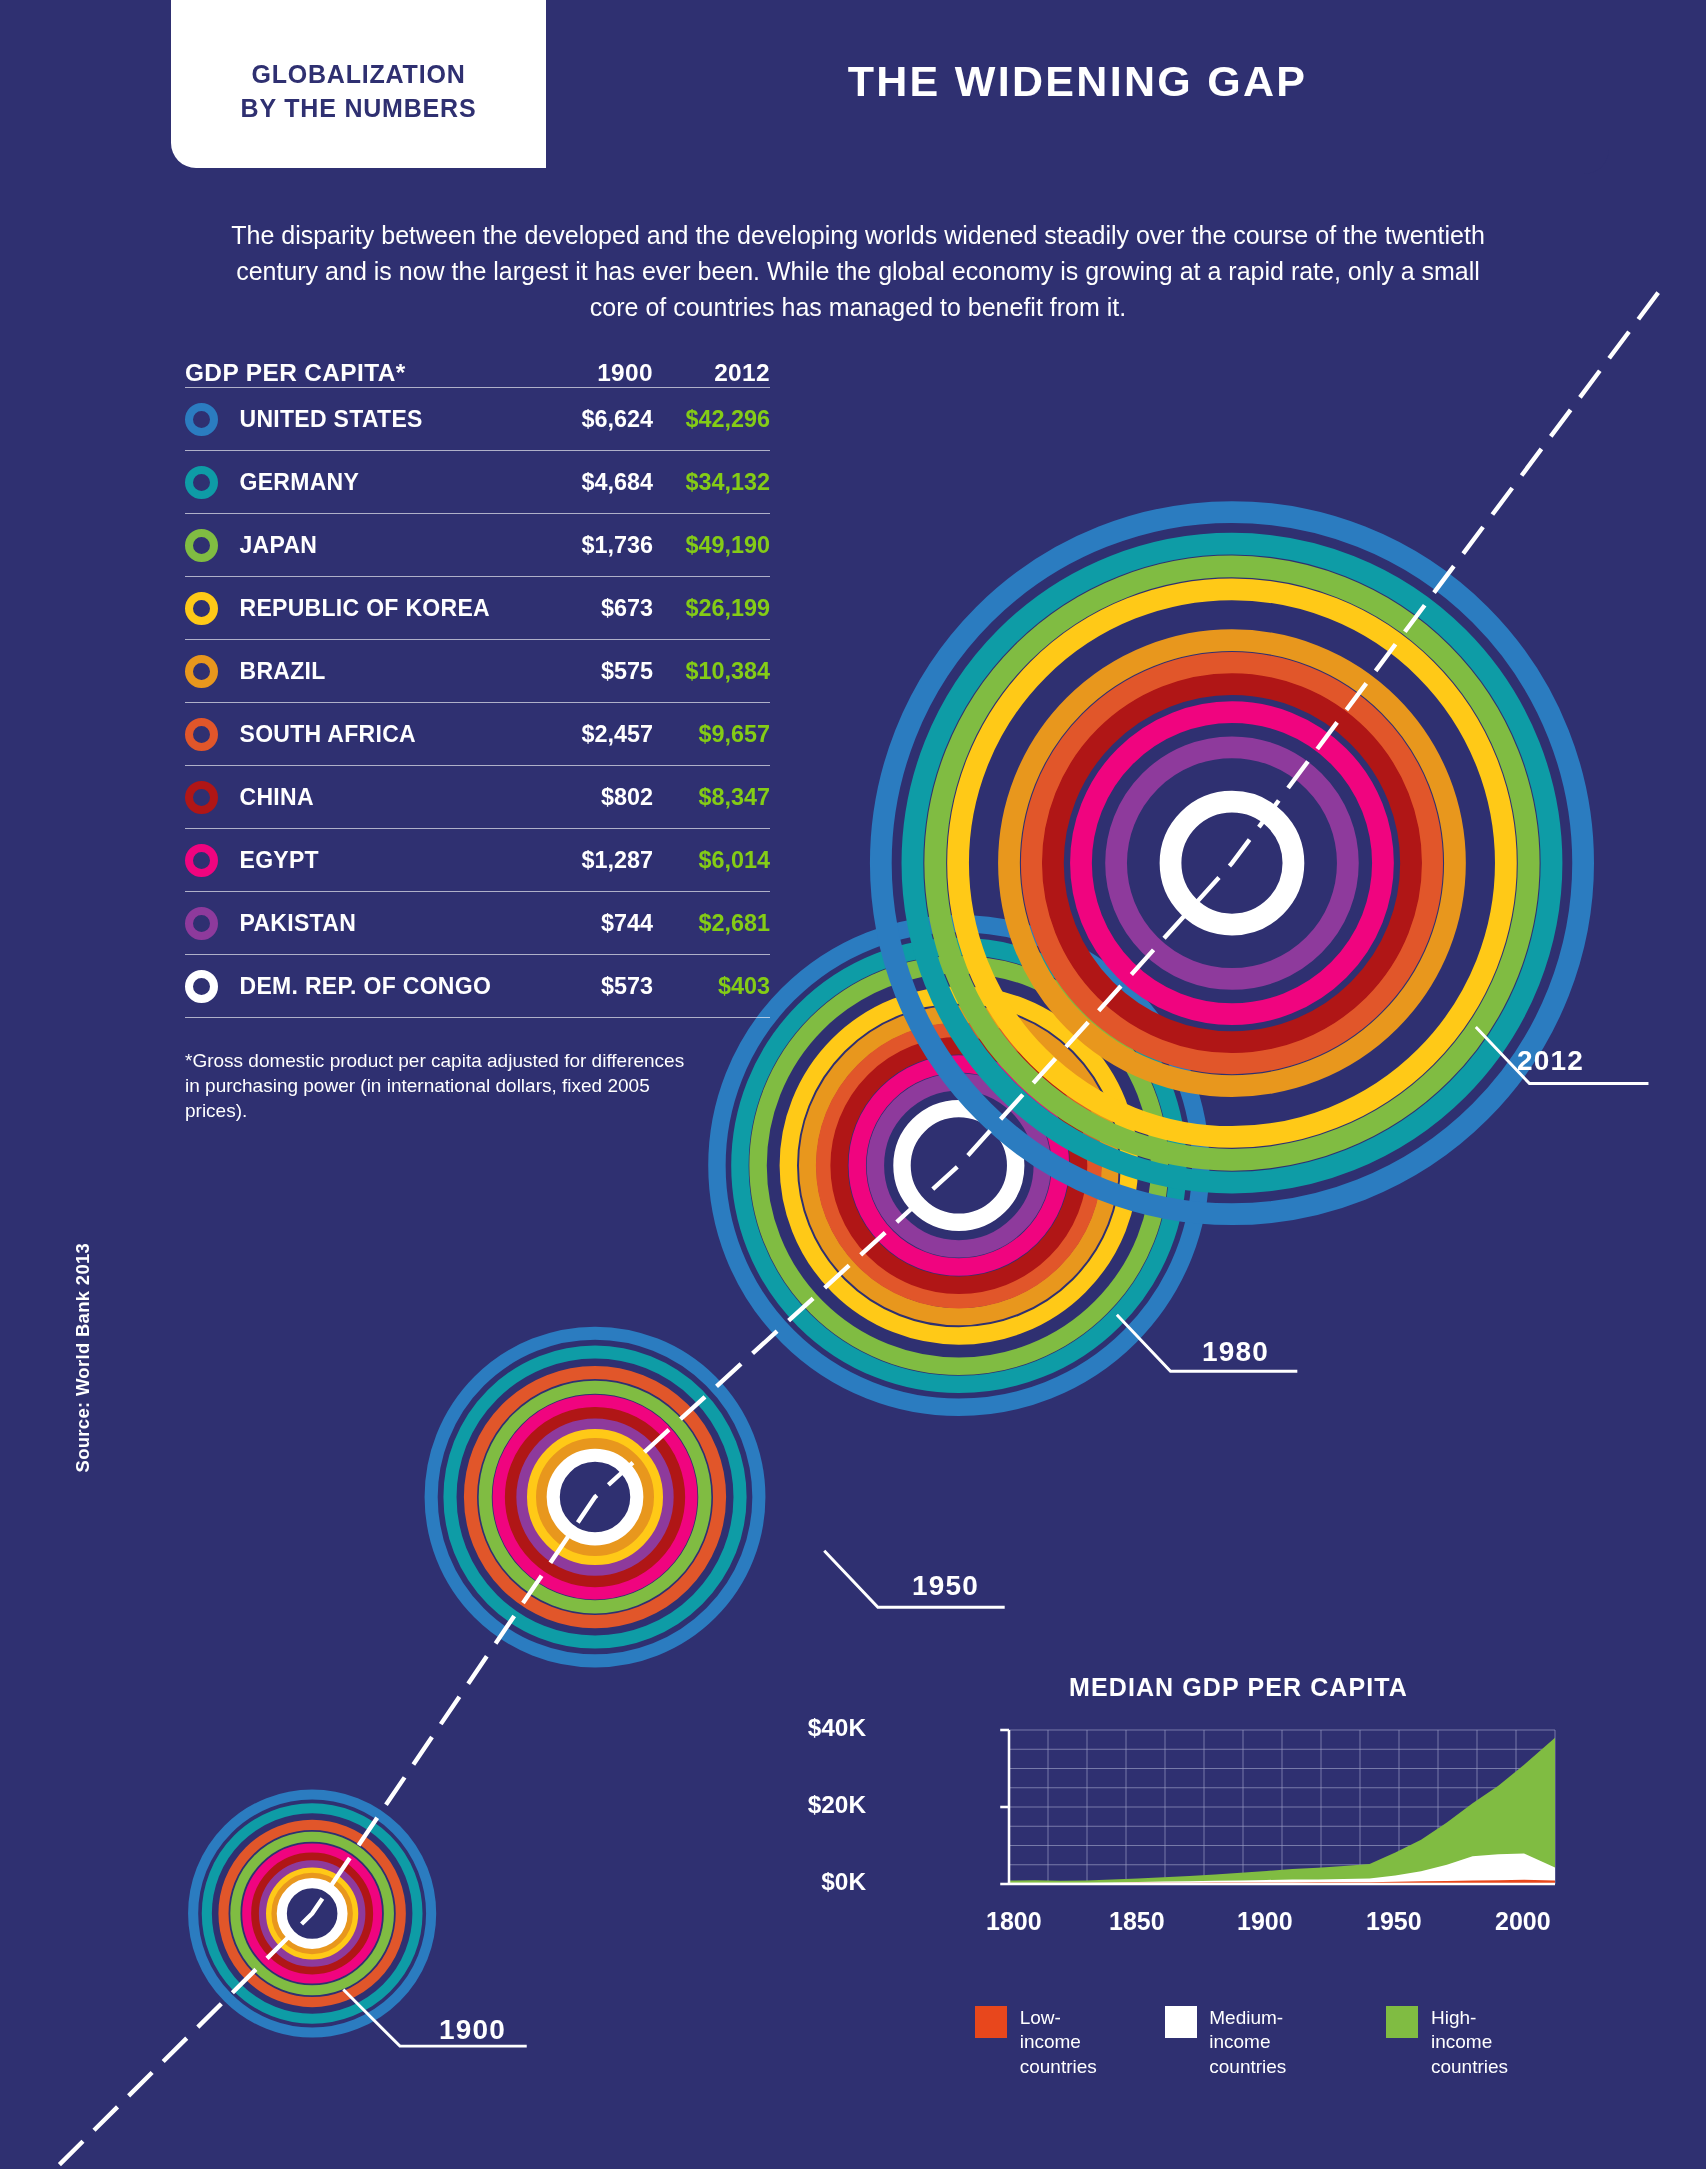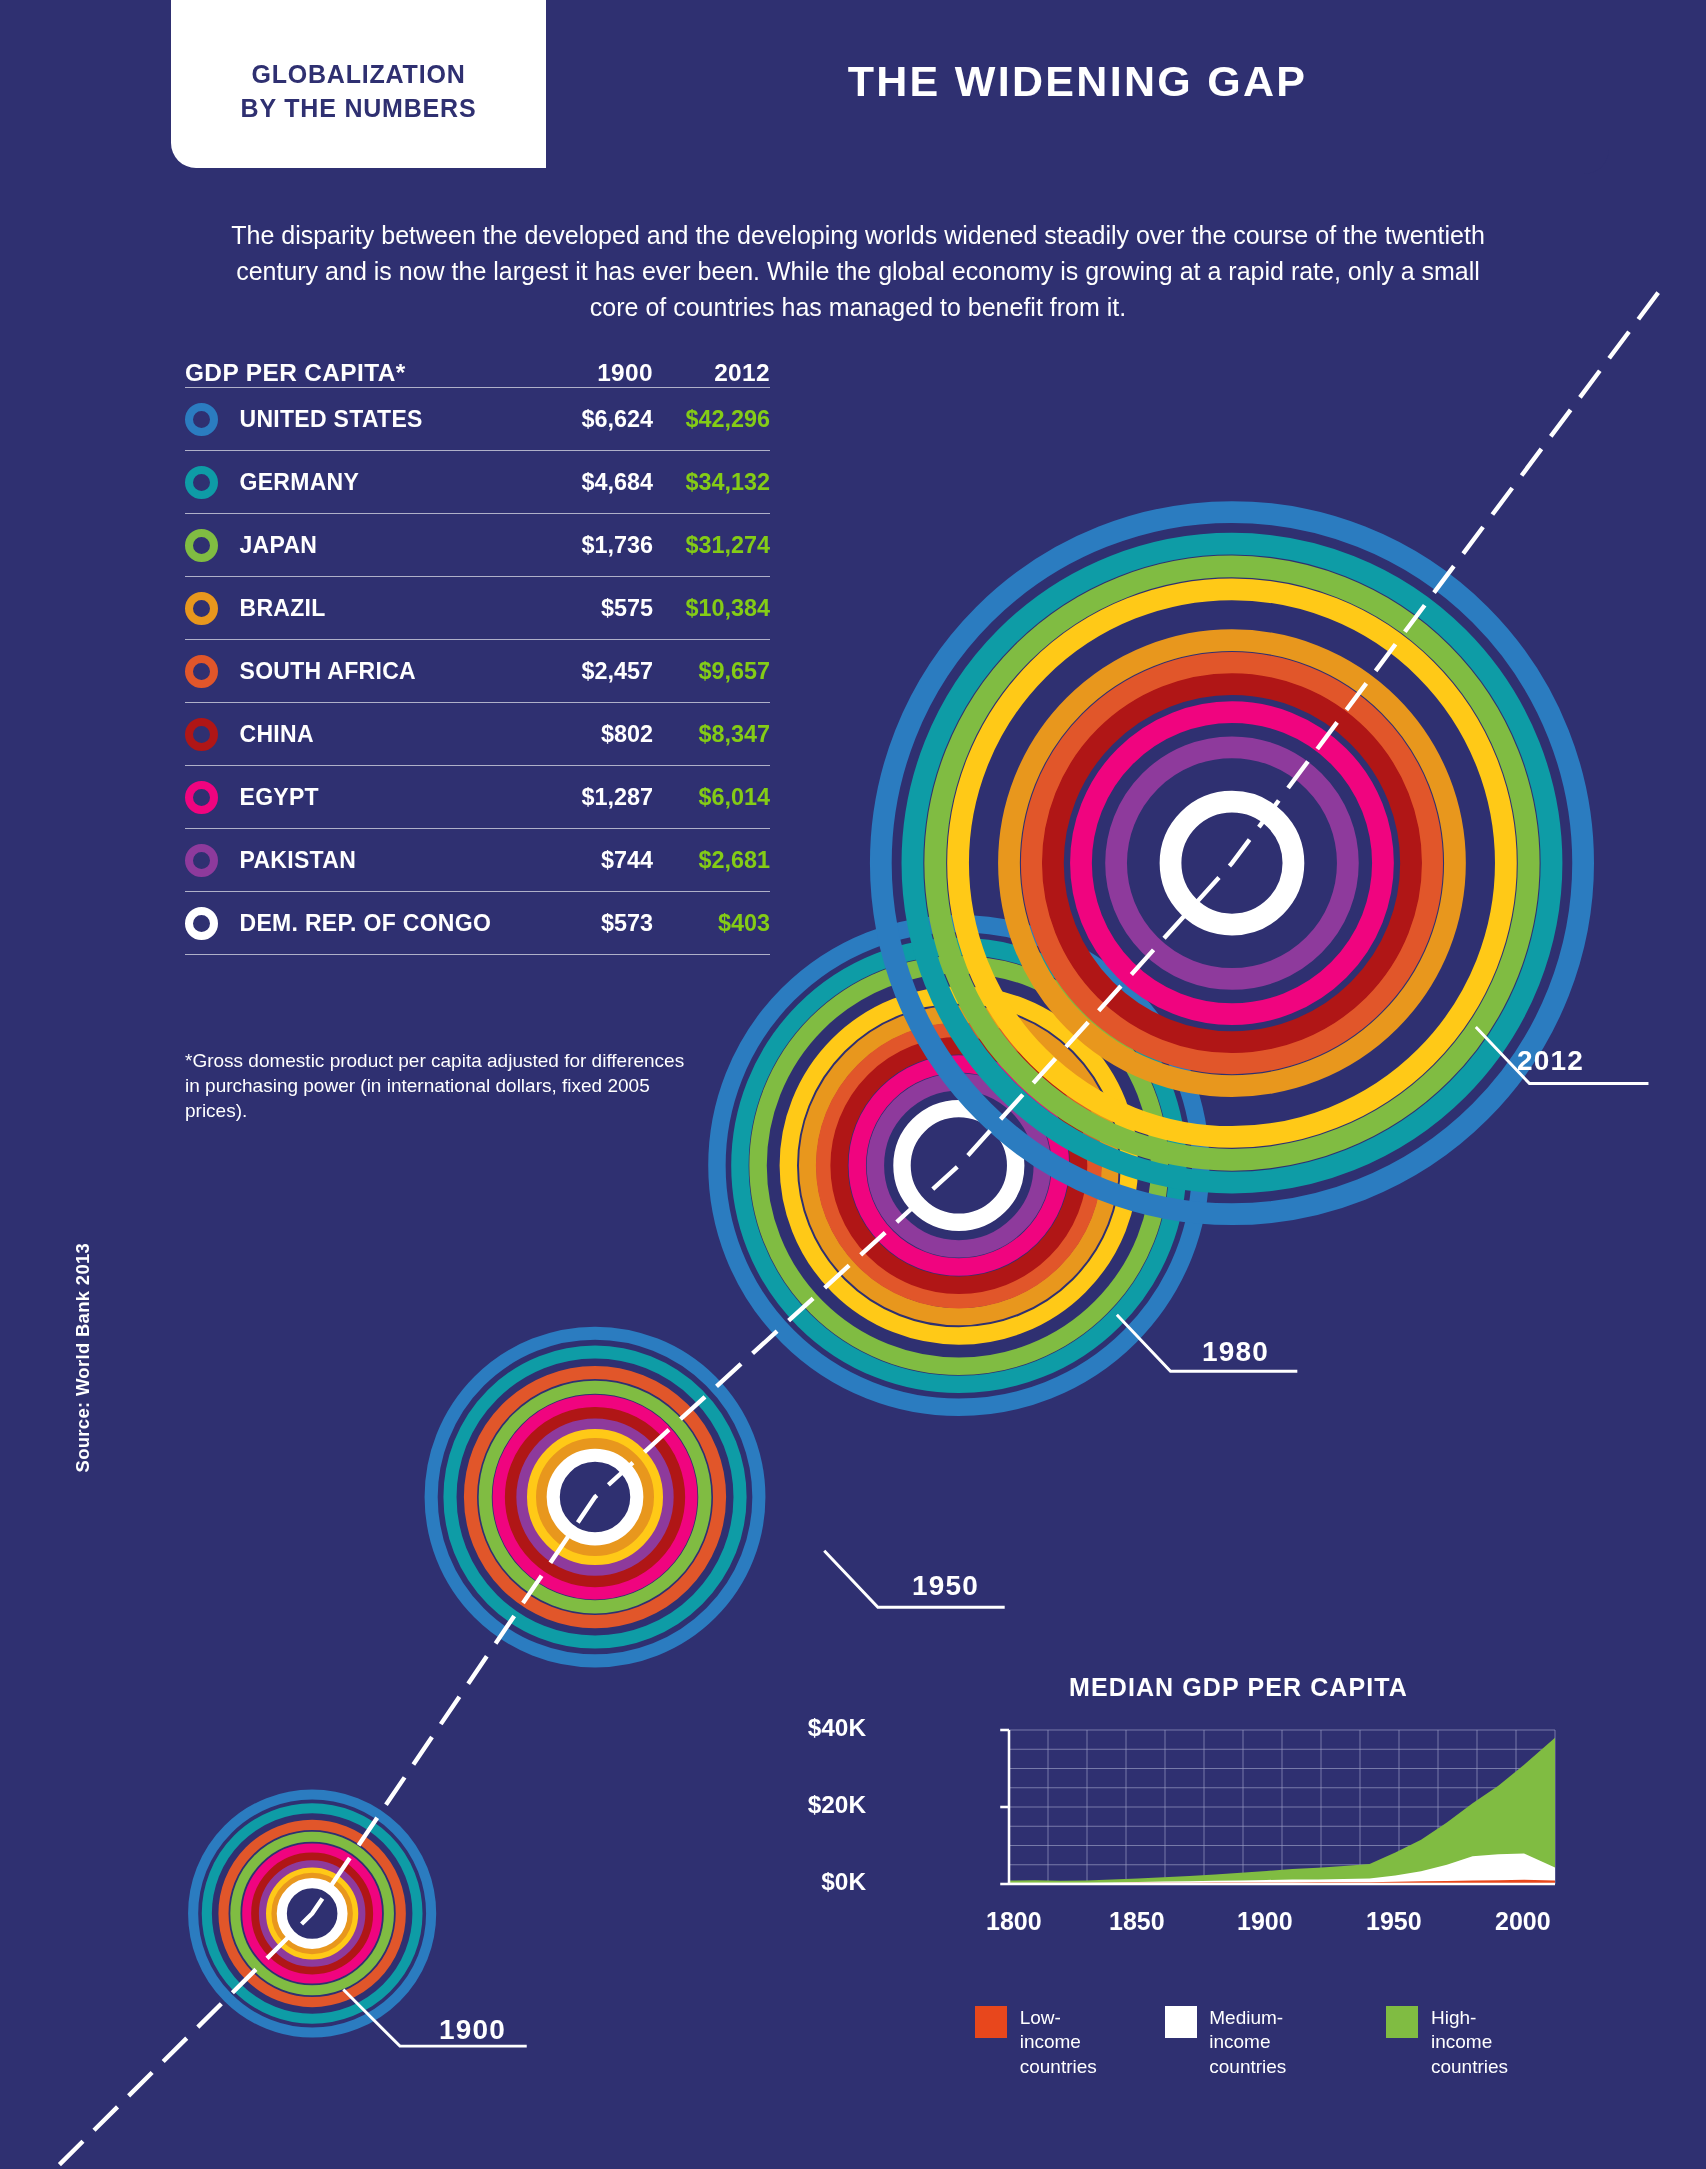--- a/index.html
+++ b/index.html
@@ -173,21 +173,29 @@
           </div>
           <div class="c-1900">$4,684</div>
           <div class="c-2012">$34,132</div>
         </div>
         <div class="trow">
           <div class="c-name">
             <span class="ring" style="border-color:#80bc42"></span>
             <span class="cname">JAPAN</span>
           </div>
           <div class="c-1900">$1,736</div>
-          <div class="c-2012">$31,274</div>
+          <div class="c-2012">$49,190</div>
+        </div>
+        <div class="trow">
+          <div class="c-name">
+            <span class="ring" style="border-color:#ffc917"></span>
+            <span class="cname">REPUBLIC OF KOREA</span>
+          </div>
+          <div class="c-1900">$673</div>
+          <div class="c-2012">$26,199</div>
         </div>
         <div class="trow">
           <div class="c-name">
             <span class="ring" style="border-color:#e8971d"></span>
             <span class="cname">BRAZIL</span>
           </div>
           <div class="c-1900">$575</div>
           <div class="c-2012">$10,384</div>
         </div>
         <div class="trow">

